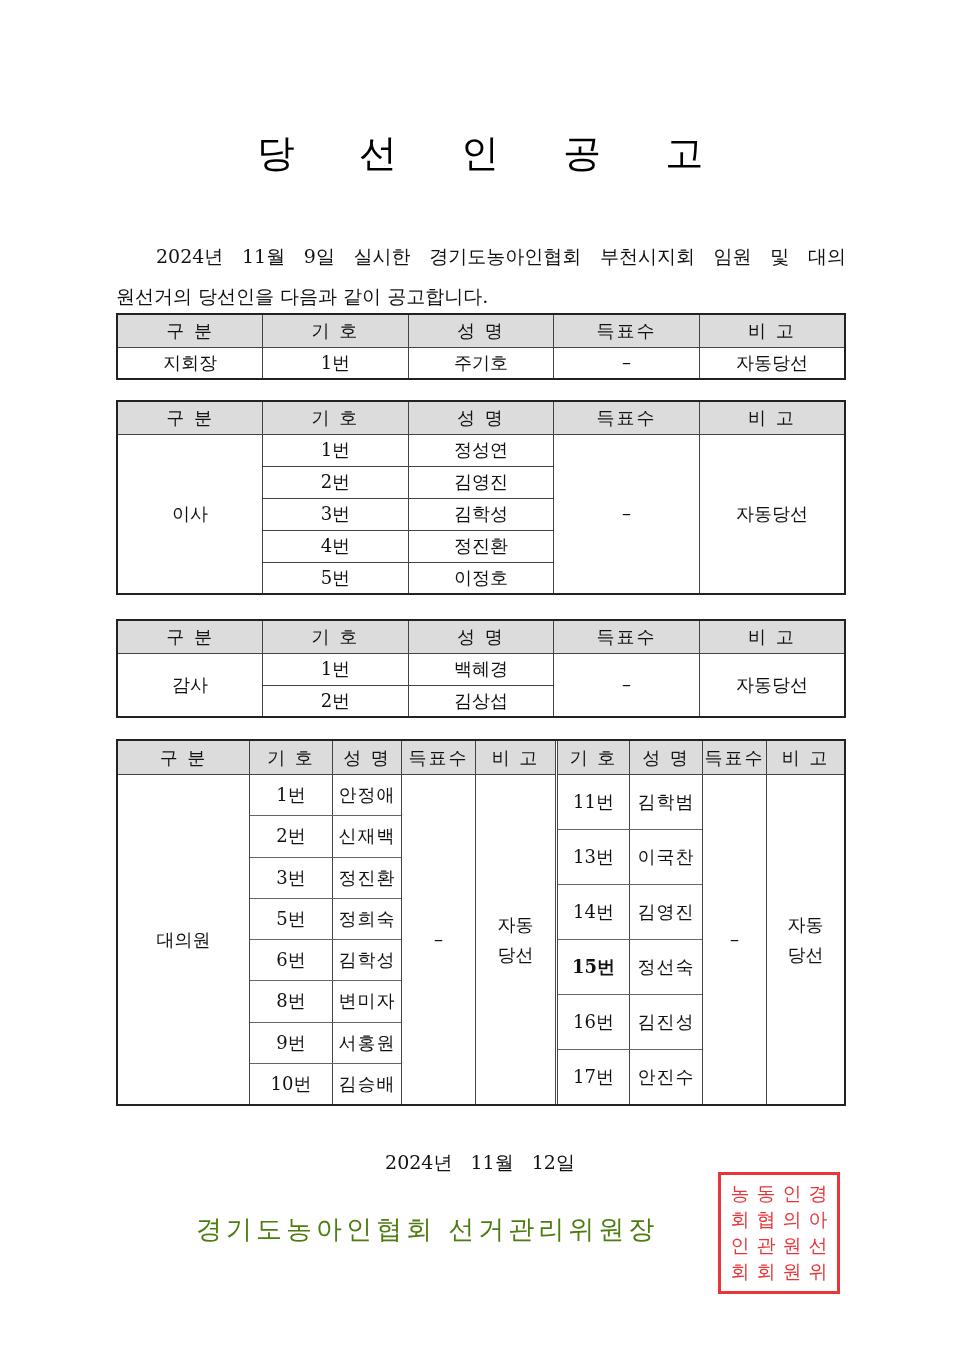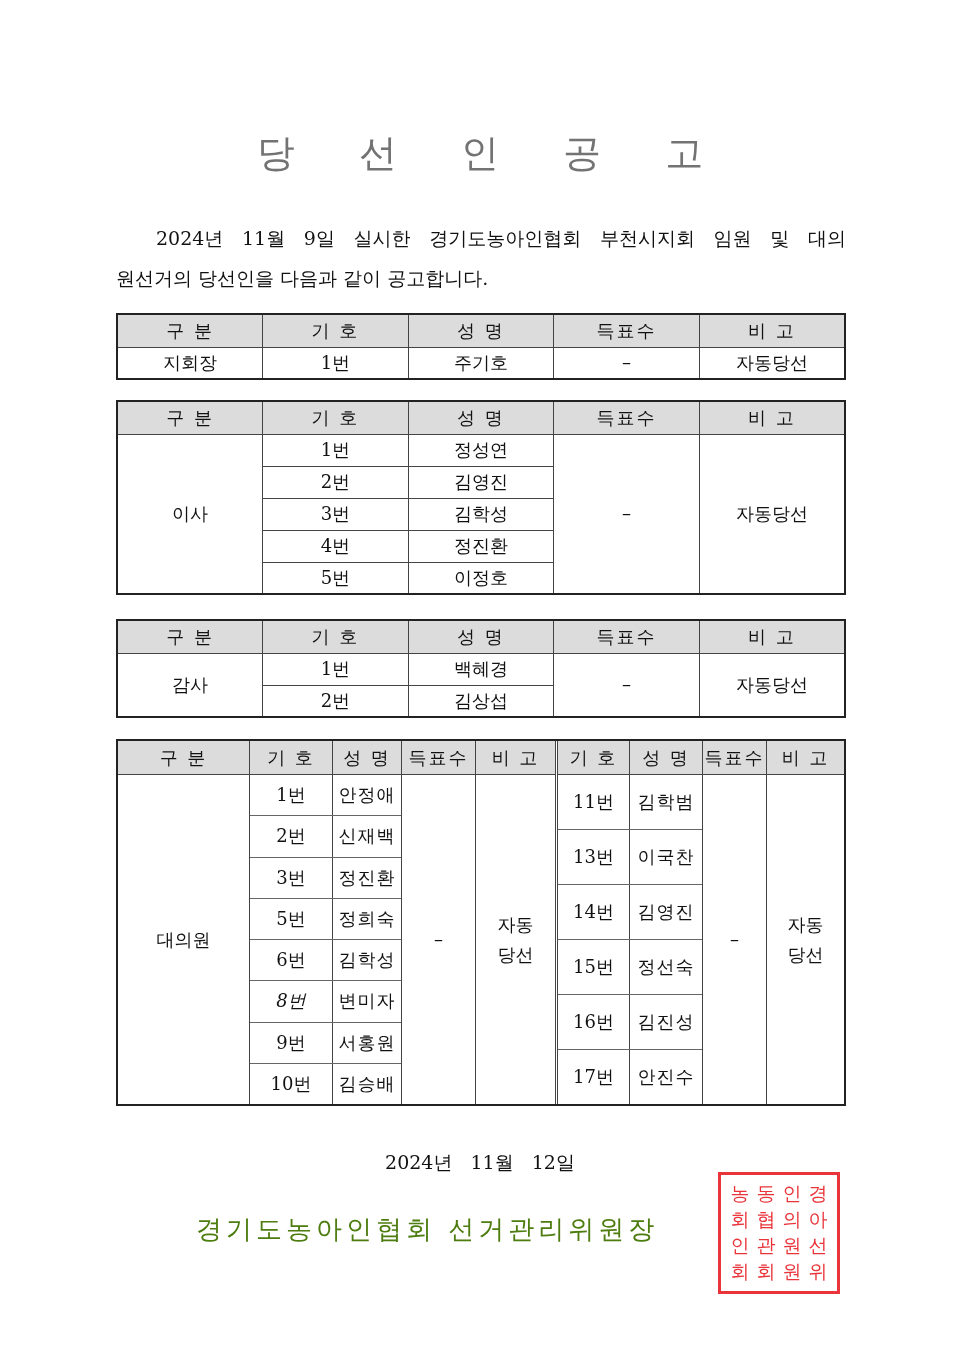--- a/index.html
+++ b/index.html
@@ -1,19 +1,19 @@
 <!DOCTYPE html>
 <html><head>
 <meta charset="utf-8">
 <style>
   html, body { margin:0; padding:0; background:#ffffff; }
   body { width:960px; height:1356px; position:relative; overflow:hidden;
          font-family:"DejaVu Serif","Liberation Serif",serif; color:#111; }
   .title { position:absolute; top:128px; left:0; width:960px; text-align:center;
-           font-family:"DejaVu Sans","Liberation Sans",sans-serif; font-size:38px; letter-spacing:26px; text-indent:26px; color:#737373; }
+           font-family:"DejaVu Sans","Liberation Sans",sans-serif; font-size:38px; letter-spacing:26px; text-indent:26px; color:#000000; }
   .intro { position:absolute; left:116px; width:730px; font-size:19px; line-height:40px; }
   .intro .l1 { display:flex; justify-content:space-between; padding-left:40px; }
   table { position:absolute; left:116px; width:730px; border-collapse:collapse;
           border:2px solid #222; table-layout:fixed; font-size:18px; }
   td, th { border:1px solid #444; text-align:center; font-weight:normal; padding:0; }
   th { background:#dcdcdc; letter-spacing:2px; }
   .hdr { height:33px; }
   .row { height:32px; }
   .date { position:absolute; top:1150px; left:0; width:960px; text-align:center; font-size:19px; word-spacing:12px; }
   .sign { position:absolute; top:1212px; left:196px; font-family:"DejaVu Sans","Liberation Sans",sans-serif;
@@ -22,21 +22,21 @@
           box-sizing:border-box; display:grid; grid-template-columns:repeat(4,1fr); grid-template-rows:repeat(4,1fr);
           padding:6px; color:#e8232a; font-family:"DejaVu Sans","Liberation Sans",sans-serif; font-size:19px;
           opacity:0.92; }
   .seal span { display:flex; align-items:center; justify-content:center; }
 </style>
 </head>
 <body>
 
 <div class="title">당 선 인 공 고</div>
 
-<div class="intro" style="top:218px;">
+<div class="intro" style="top:236px;">
   <div class="l1" id="intro-l1">
       <span>2024년</span>
       <span>11월</span>
       <span>9일</span>
       <span>실시한</span>
       <span>경기도농아인협회</span>
       <span>부천시지회</span>
       <span>임원</span>
       <span>및</span>
       <span>대의</span>
@@ -148,21 +148,21 @@
           </div>
           <div class="drow">
             <div class="n" style="width: 82px;">5번</div>
             <div class="m">정희숙</div>
           </div>
           <div class="drow">
             <div class="n" style="width: 82px;">6번</div>
             <div class="m">김학성</div>
           </div>
           <div class="drow">
-            <div class="n" style="width: 82px; font-style: italic;">8번</div>
+            <div class="n" style="width: 82px;">8번</div>
             <div class="m">변미자</div>
           </div>
           <div class="drow">
             <div class="n" style="width: 82px;">9번</div>
             <div class="m">서홍원</div>
           </div>
           <div class="drow">
             <div class="n" style="width: 82px;">10번</div>
             <div class="m">김승배</div>
           </div>
@@ -190,21 +190,21 @@
           </div>
           <div class="drow">
             <div class="n" style="width: 71px;">13번</div>
             <div class="m">이국찬</div>
           </div>
           <div class="drow">
             <div class="n" style="width: 71px;">14번</div>
             <div class="m">김영진</div>
           </div>
           <div class="drow">
-            <div class="n" style="width: 71px;">15번</div>
+            <div class="n" style="width: 71px; font-weight: bold;">15번</div>
             <div class="m">정선숙</div>
           </div>
           <div class="drow">
             <div class="n" style="width: 71px;">16번</div>
             <div class="m">김진성</div>
           </div>
           <div class="drow">
             <div class="n" style="width: 71px; text-align: center;">17번</div>
             <div class="m">안진수</div>
           </div>

